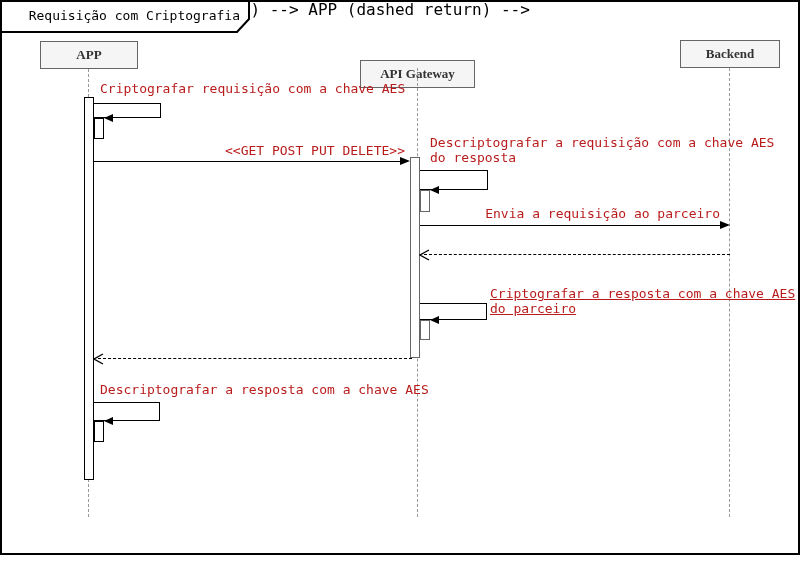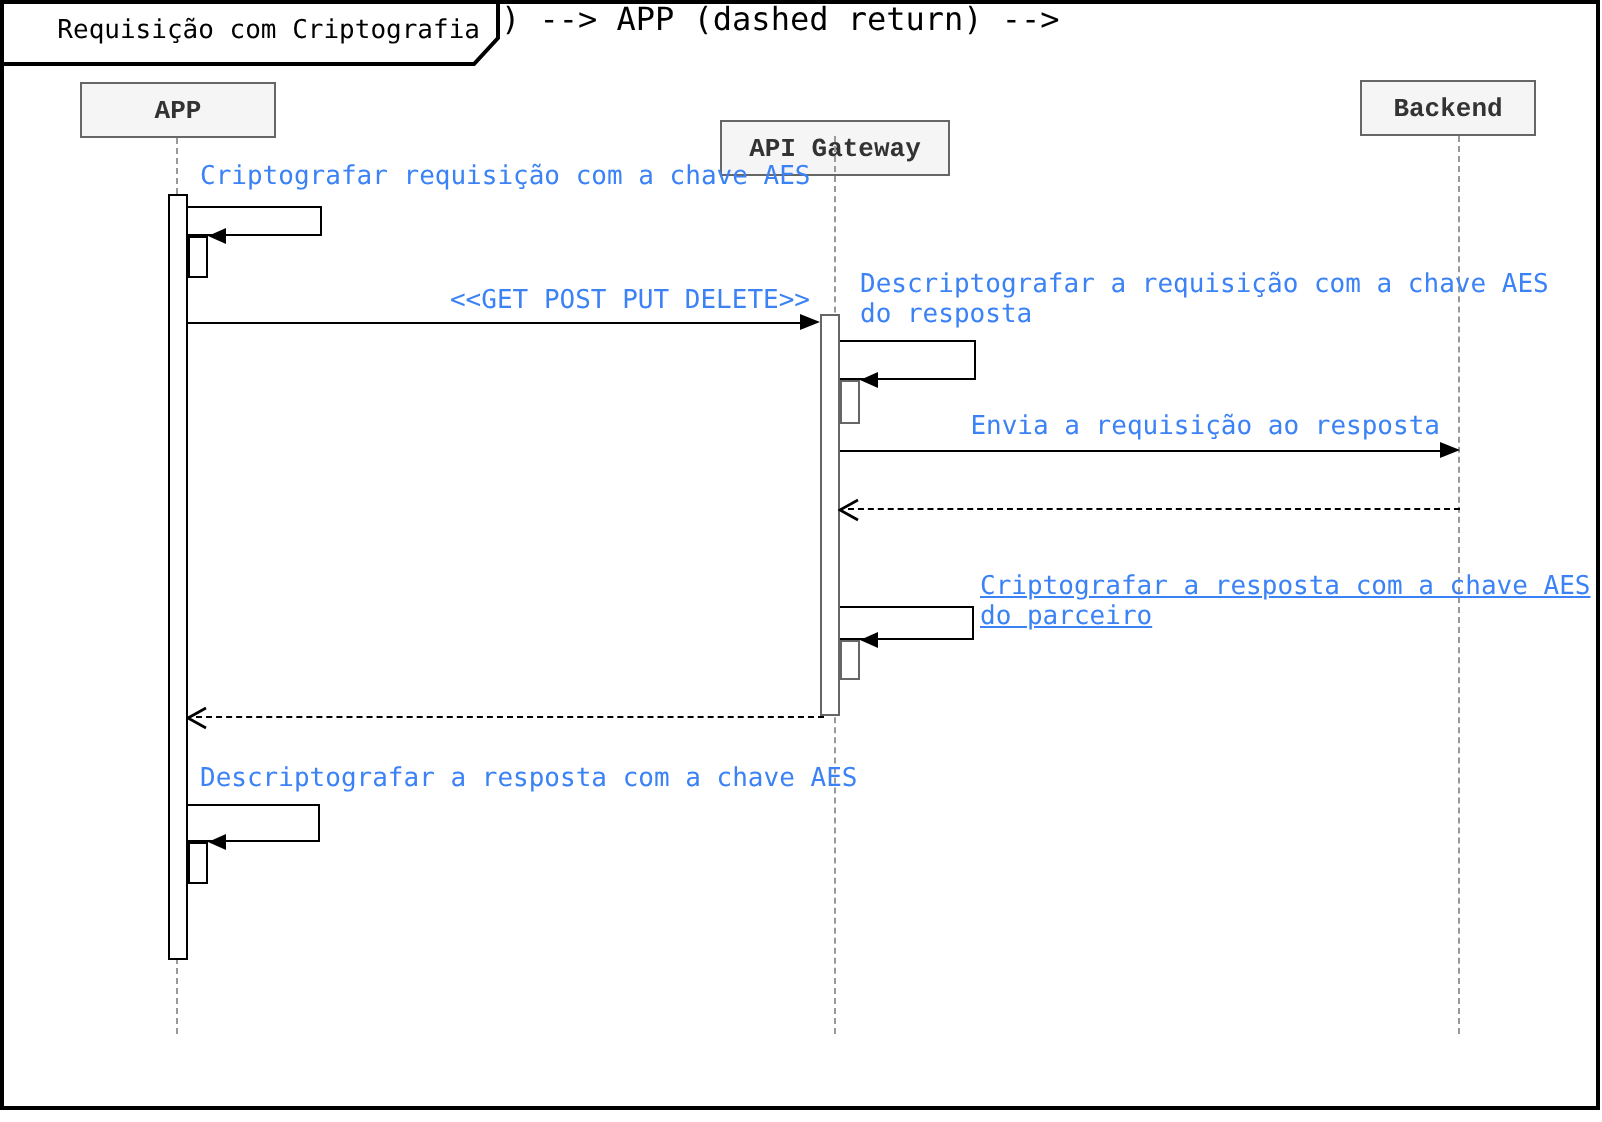--- a/index.html
+++ b/index.html
@@ -12,21 +12,21 @@
     border:2px solid #000; box-sizing:border-box;
   }
   .title-tab-svg { position:absolute; left:0; top:0; }
   .frame-title {
     position:absolute; left:10px; top:8px; width:230px; text-align:right;
     font:13px/16px "DejaVu Sans Mono", monospace; color:#000;
   }
   .actor {
     position:absolute; height:28px; background:#f5f5f5; border:1px solid #666;
     box-sizing:border-box; display:flex; align-items:center; justify-content:center;
-    font-family:Liberation Mono, monospace; font-weight:bold; font-size:13px; color:#333;
+    font-family:Liberation Serif, serif; font-weight:bold; font-size:13px; color:#333;
   }
   .lifeline { position:absolute; width:0; border-left:1px dashed #999; }
   .activation { position:absolute; width:10px; background:#fff; box-sizing:border-box; }
   .act-black { border:1.5px solid #000; }
   .act-gray  { border:1.5px solid #666; }
   .loop {
     position:absolute; box-sizing:border-box; background:transparent;
     border:1.5px solid #000; border-left:none;
   }
   .arrow-line { position:absolute; height:0; border-top:1.5px solid #000; }
@@ -34,21 +34,21 @@
   .tri-right {
     position:absolute; width:0; height:0;
     border-left:10px solid #000; border-top:4.5px solid transparent; border-bottom:4.5px solid transparent;
   }
   .tri-left {
     position:absolute; width:0; height:0;
     border-right:9px solid #000; border-top:4px solid transparent; border-bottom:4px solid transparent;
   }
   .chevron { position:absolute; }
   .msg-label {
-    position:absolute; font:13px/15px "DejaVu Sans Mono", monospace; color:#3b82f6;
+    position:absolute; font:13px/15px "DejaVu Sans Mono", monospace; color:#b91c1c;
     white-space:pre-line;
   }
   .center { text-align:right; }
 </style>
 </head>
 <body>
 
 <div class="stage">
 
   
@@ -60,21 +60,21 @@
   </svg>
   <div class="frame-title">Requisição com Criptografia</div>
 
   
   <div class="actor" style="left:40px; top:41px; width:98px;">
     <span>APP</span>
   </div>
   <div class="actor" style="left:360px; top:40px; width:115px;margin-top:20px;">
     <span>API Gateway</span>
   </div>
-  <div class="actor" style="left:680px; top:40px; width:88px;">
+  <div class="actor" style="left:680px; top:40px; width:100px;">
     <span>Backend</span>
   </div>
 
   
   <div class="lifeline" style="left:88px; top:69px; height:448px;"></div>
   <div class="lifeline" style="left:417px; top:68px; height:449px;"></div>
   <div class="lifeline" style="left:729px; top:68px; height:449px;"></div>
 
   
   <div class="activation act-black" style="left:84px; top:97px; height:383px;"></div>
@@ -96,21 +96,21 @@
   <div class="arrow-line" style="left:94px; top:161px; width:306px;"></div>
   <div class="tri-right" style="left:400px; top:157px;"></div>
 
   
   <div class="msg-label" style="left:430px; top:135px; width:352px;">Descriptografar a requisição com a chave AES
 do resposta</div>
   <div class="loop" style="left:420px; top:170px; width:68px; height:20px;"></div>
   <div class="tri-left" style="left:430px; top:186px;"></div>
 
   
-  <div class="msg-label center" style="left:435px; top:206px; width:285px;">Envia a requisição ao resposta</div>
+  <div class="msg-label center" style="left:435px; top:206px; width:285px;">Envia a requisição ao parceiro</div>
   <div class="arrow-line" style="left:420px; top:225px; width:300px;"></div>
   <div class="tri-right" style="left:720px; top:221px;"></div>
 
    API Gateway (dashed return) --&gt;
   <div class="arrow-line dashed" style="left:424px; top:254px; width:306px;"></div>
   <svg class="chevron" style="left:419px; top:249px;" width="11" height="12">
     <path d="M10,1 L1,6 L10,11" stroke="#000" stroke-width="1.3" fill="none"></path>
   </svg>
 
   

